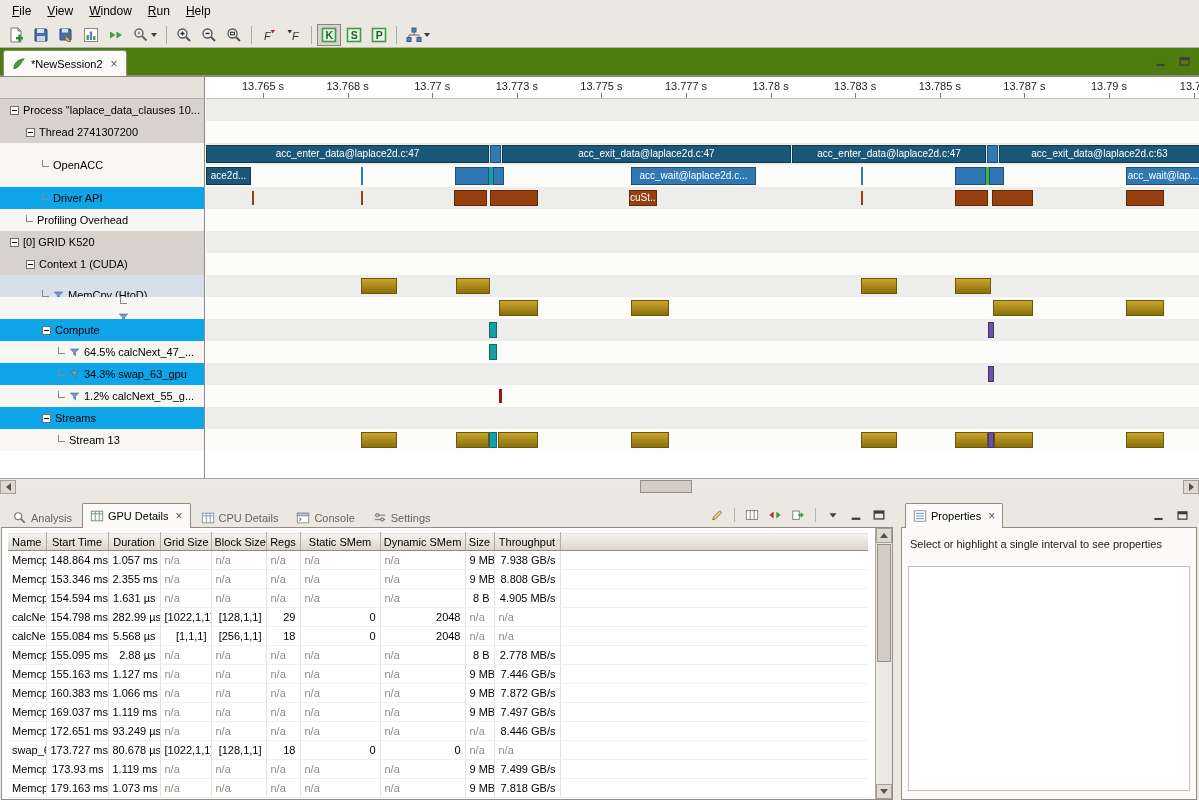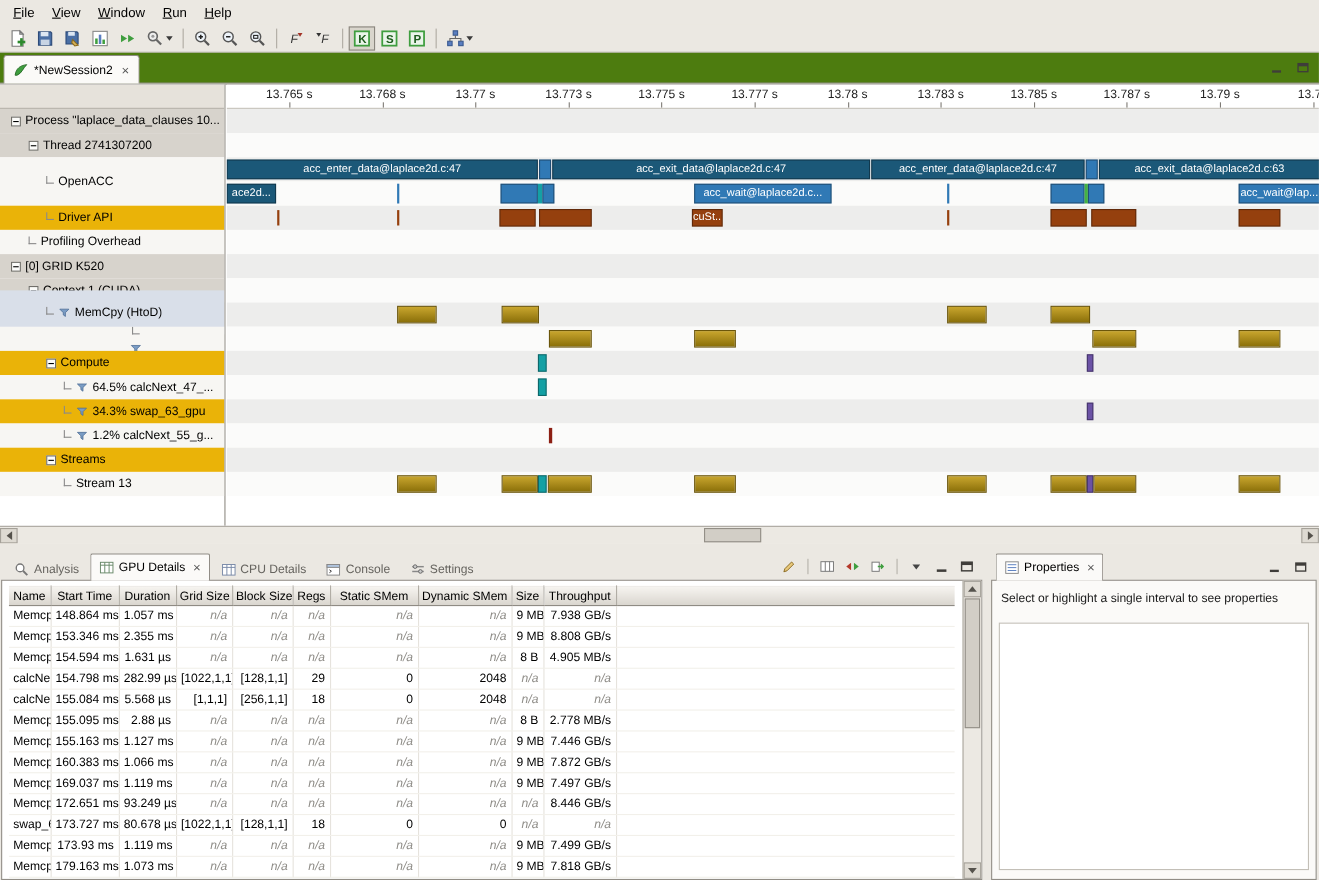--- a/index.html
+++ b/index.html
@@ -24,21 +24,21 @@
   .etab { display:flex; align-items:center; gap:5px; background:#fbfaf8; border:1px solid #8f8b84; border-bottom:none; border-radius:3px 3px 0 0; padding:4px 8px; height:26px; margin-bottom:-1px; z-index:2; }
   .tab-close { color:#555; font-size:12px; margin-left:3px; cursor:default; }
   .editor-controls, .panel-controls { position:absolute; right:6px; top:5px; display:flex; gap:6px; }
   .win-ctl { width:18px; height:16px; display:flex; align-items:center; justify-content:center; }
 
   
   .timeline { position:absolute; top:76px; left:0; right:0; height:418px; background:#fff; border-top:1px solid #8f8b84; }
   .tree-pane { position:absolute; left:0; top:0; bottom:16px; width:205px; background:#fff; border-right:1px solid #8f8b84; overflow:hidden; }
   .tree-header { position:absolute; top:0; left:0; right:0; height:22px; background:#e6e2db; border-bottom:1px solid #b3afa7; }
   .tree-row { position:absolute; left:0; right:0; display:flex; align-items:center; gap:4px; overflow:hidden; white-space:nowrap; }
-  .shade-dark { background:#d7d3cc; } .shade-mid { background:#eab308; } .shade-light { background:#f7f6f3; } .shade-sel { background:#d9dfe9; }
+  .shade-dark { background:#d7d3cc; } .shade-mid { background:#0ea5e9; } .shade-light { background:#f7f6f3; } .shade-sel { background:#d9dfe9; }
   .expander { flex:none; width:9px; height:9px; border:1px solid #716f6a; background:#fcfcfa; position:relative; }
   .expander::after { content:""; position:absolute; left:1px; right:1px; top:3px; height:1px; background:#000; }
   .leafmark { flex:none; width:7px; height:7px; border-left:1px solid #8a8a8a; border-bottom:1px solid #8a8a8a; margin-bottom:4px; }
   .tree-label { overflow:hidden; white-space:nowrap; }
 
   .chart-pane { position:absolute; left:206px; right:0; top:0; bottom:16px; overflow:hidden; background:#fff; }
   .ruler { position:absolute; top:0; left:0; right:0; height:22px; background:#fff; border-bottom:1px solid #c2beb6; overflow:hidden; }
   .ruler-label { position:absolute; top:3px; transform:translateX(-50%); font-size:11px; color:#222; white-space:nowrap; }
   .ruler-tick { position:absolute; bottom:0; width:1px; height:5px; background:#7e7b75; }
   .chart-row { position:absolute; left:0; right:0; height:22px; }
@@ -76,21 +76,21 @@
   .dt-sep { width:1px; height:14px; background:#b5b1a9; margin:0 3px; }
   .dtbtn { width:18px; height:17px; display:flex; align-items:center; justify-content:center; }
 
   
   .table-wrap { position:absolute; left:6px; top:4px; right:24px; bottom:0; overflow:hidden; }
   table { border-collapse:collapse; table-layout:fixed; width:100%; }
   th { background:linear-gradient(#f6f4f0,#d9d5ce); border-right:1px solid #b1ada5; border-bottom:1px solid #8f8b84; border-top:1px solid #fdfcfa; font-weight:normal; font-size:11px; padding:2px 3px; height:18px; white-space:nowrap; overflow:hidden; text-align:center; }
   td { border-right:1px solid #e6e3dd; border-bottom:1px solid #f2f0ea; padding:0 4px; height:19px; font-size:11px; line-height:18px; white-space:nowrap; overflow:hidden; }
   td.num { text-align:right; }
   td.name { text-align:left; }
-  td.na { color:#8f8d88; font-style:italic; text-align:right; }
+  td.na { color:#8f8d88; }
   td.filler, th.filler { border-right:none; }
 
   
   .props-body { background:#fbfaf8; }
   .props-msg { padding:10px 8px 4px 8px; font-size:11px; color:#1a1a1a; }
   .props-box { position:absolute; left:6px; right:6px; top:38px; bottom:8px; background:#fff; border:1px solid #c3bfb7; }
 </style>
 </head>
 <body>
 
@@ -300,21 +300,21 @@
             <span class="tree-label">Profiling Overhead</span>
           </div>
           <div class="tree-row shade-dark" style="top: 154px; height: 22px; padding-left: 10px;">
             <span class="expander"></span>
             <span class="tree-label">[0] GRID K520</span>
           </div>
           <div class="tree-row shade-dark" style="top: 176px; height: 22px; padding-left: 26px;">
             <span class="expander"></span>
             <span class="tree-label">Context 1 (CUDA)</span>
           </div>
-          <div class="tree-row shade-sel" style="top: 187px; height: 40px; padding-left: 42px;">
+          <div class="tree-row shade-sel" style="top: 198px; height: 40px; padding-left: 42px;">
             <span class="leafmark"></span>
             <span class="icon">
               <svg viewBox="0 0 16 16" width="11" height="11">
                 <path d="M2 3 h12 l-4.6 4.6 v5 l-2.8 -2 v-3 z" fill="#7a9cc4" stroke="#4a6a94"></path>
               </svg>
             </span>
             <span class="tree-label">MemCpy (HtoD)</span>
           </div>
           <div class="tree-row shade-light" style="top: 220px; height: 22px; padding-left: 42px; flex-direction: column;">
             <span class="leafmark"></span>

